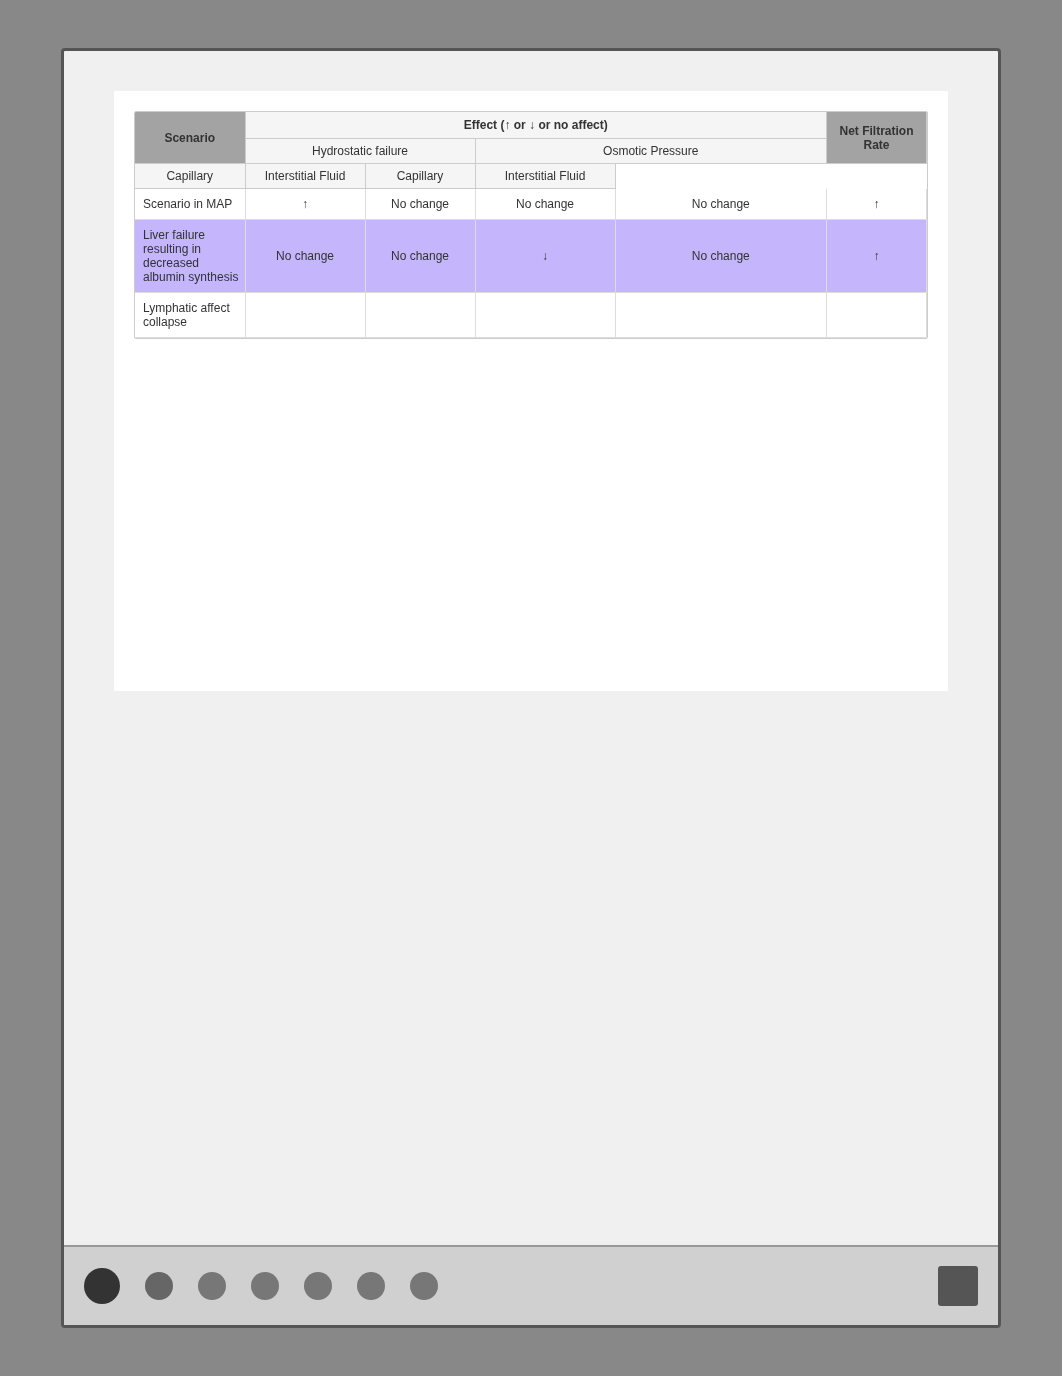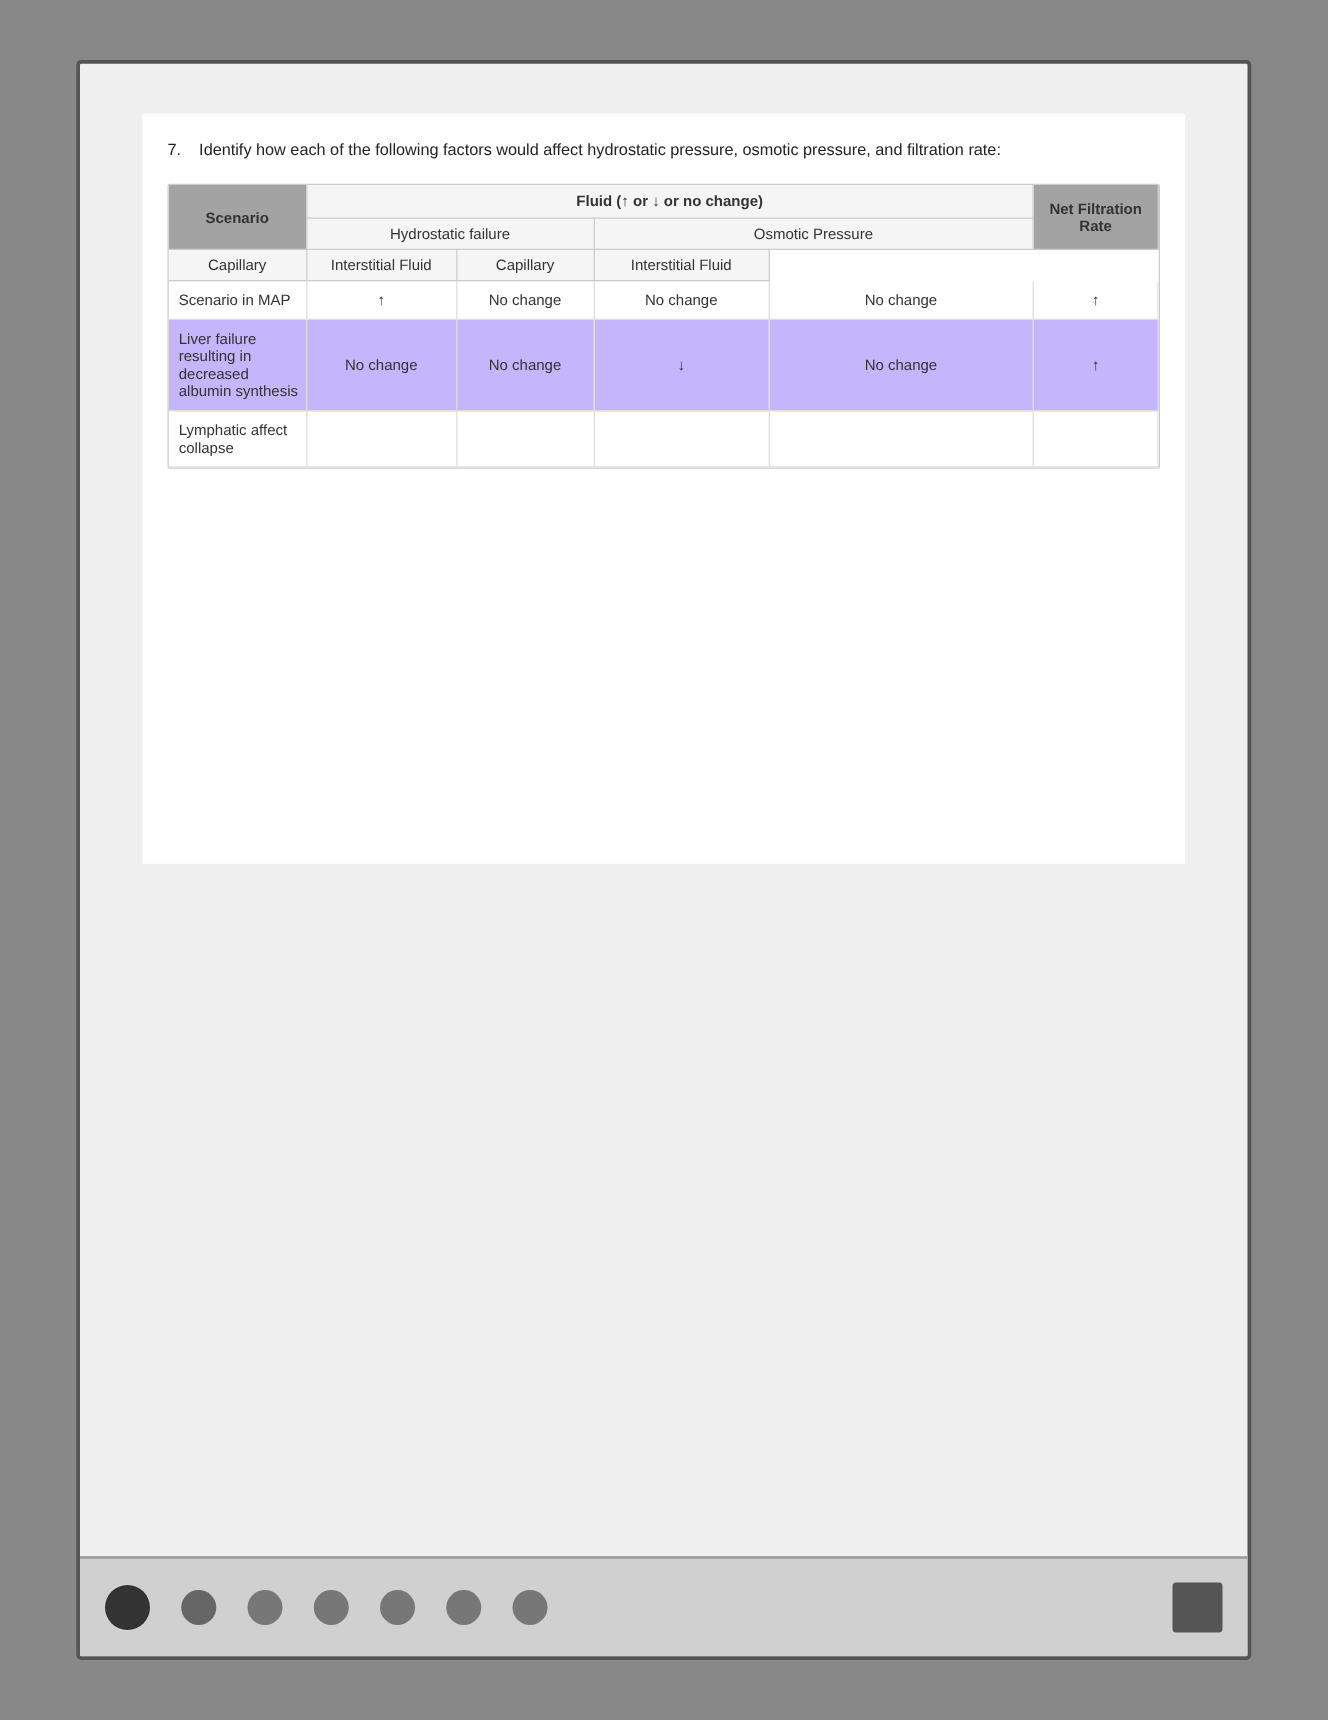--- a/index.html
+++ b/index.html
@@ -159,35 +159,30 @@
     }
 
     .spacer { flex: 1; }
   </style>
 </head>
 <body>
 
 <div class="page-container">
   <div class="page-inner">
 
-    <div class="question-header">
-      <span>7.</span>
-      &nbsp;&nbsp;
-      <span>Identify how each of the following factors would affect hydrostatic pressure, osmotic pressure, and filtration rate:</span>
-    </div>
 
     <div class="table-wrapper">
       <table>
         <thead>
           <tr>
             <th class="scenario-th" rowspan="2">
               <span>Scenario</span>
             </th>
             <th colspan="4" class="effect-header group-header" style="text-align:center; padding:6px 4px; background:#f5f5f5; border-bottom:1px solid #ccc;">
-              <span>Fluid (↑ or ↓ or no change)</span>
+              <span>Effect (↑ or ↓ or no affect)</span>
             </th>
             <th class="net-th" rowspan="2" style="width:100px;">
               <span>Net Filtration Rate</span>
             </th>
           </tr>
           <tr class="subheader-row">
             <th colspan="2" style="text-align:center; background:#f5f5f5; border-bottom:1px solid #ccc; border-right:1px solid #ccc; padding:5px 4px;">
               <span>Hydrostatic failure</span>
             </th>
             <th colspan="2" style="text-align:center; background:#f5f5f5; border-bottom:1px solid #ccc; border-right:1px solid #ccc; padding:5px 4px;">

